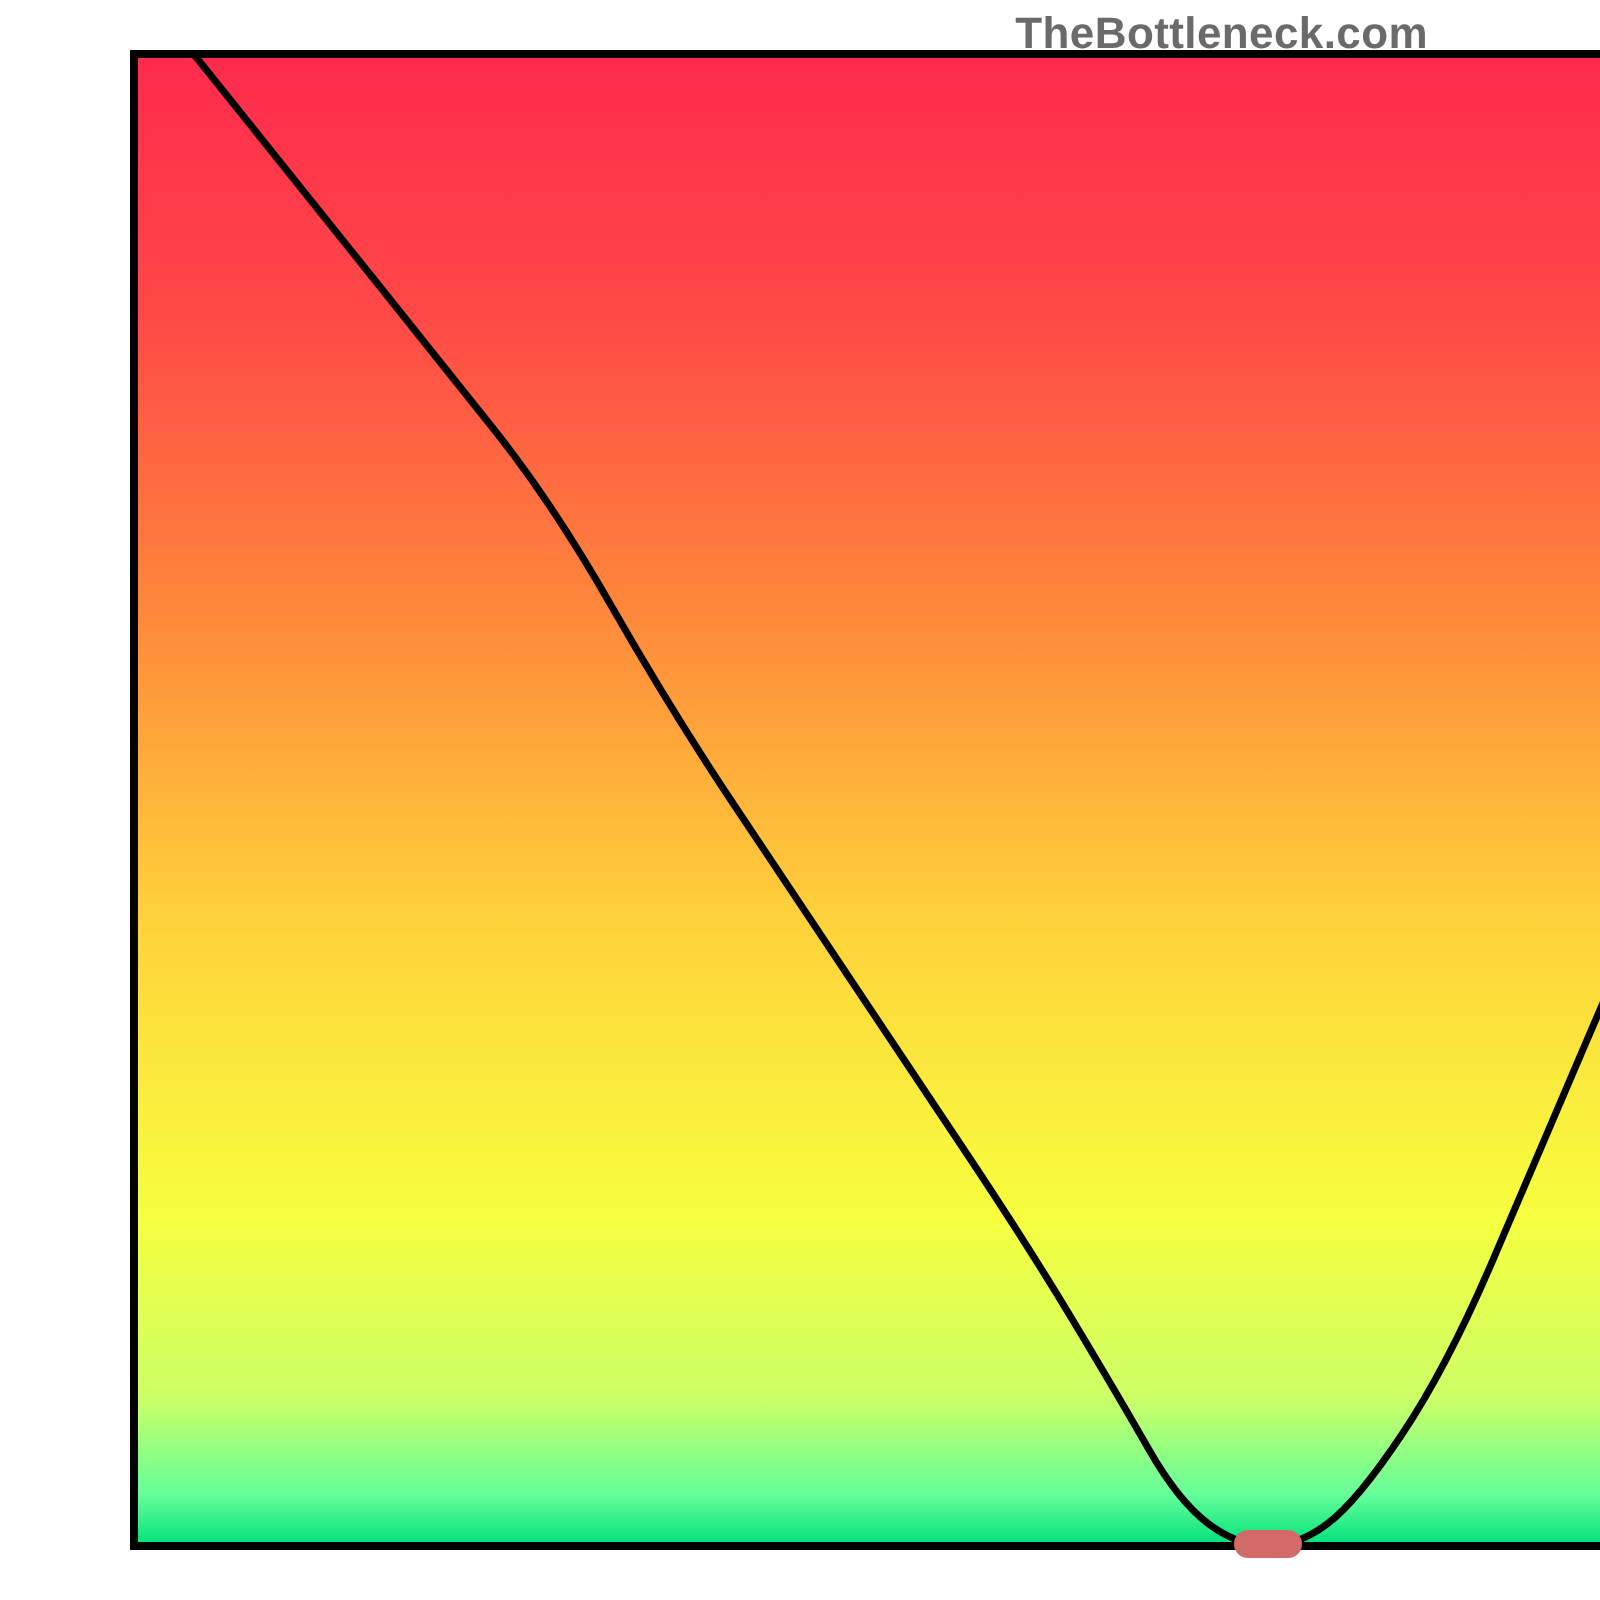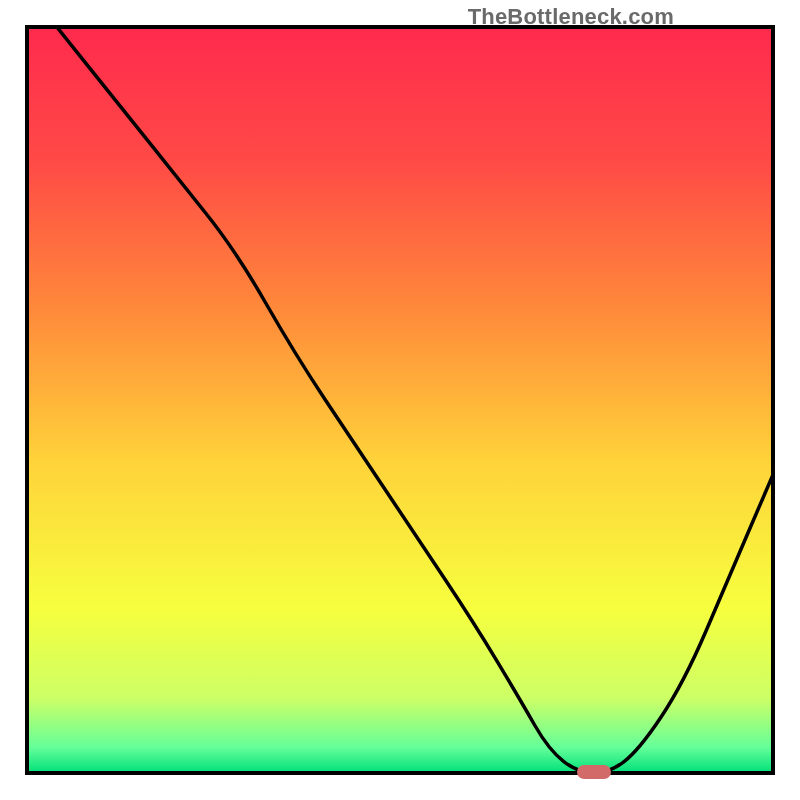--- a/index.html
+++ b/index.html
@@ -8,20 +8,21 @@
     width: 800px;
     height: 800px;
     background: #ffffff;
     overflow: hidden;
     font-family: Arial, Helvetica, sans-serif;
   }
   .frame {
     position: relative;
     width: 684px;
     height: 800px;
+    margin-left: 40px;
   }
   .watermark {
     position: absolute;
     top: 4px;
     right: 10px;
     font-size: 22px;
     font-weight: 600;
     color: #6a6a6a;
     letter-spacing: 0.2px;
     z-index: 10;

